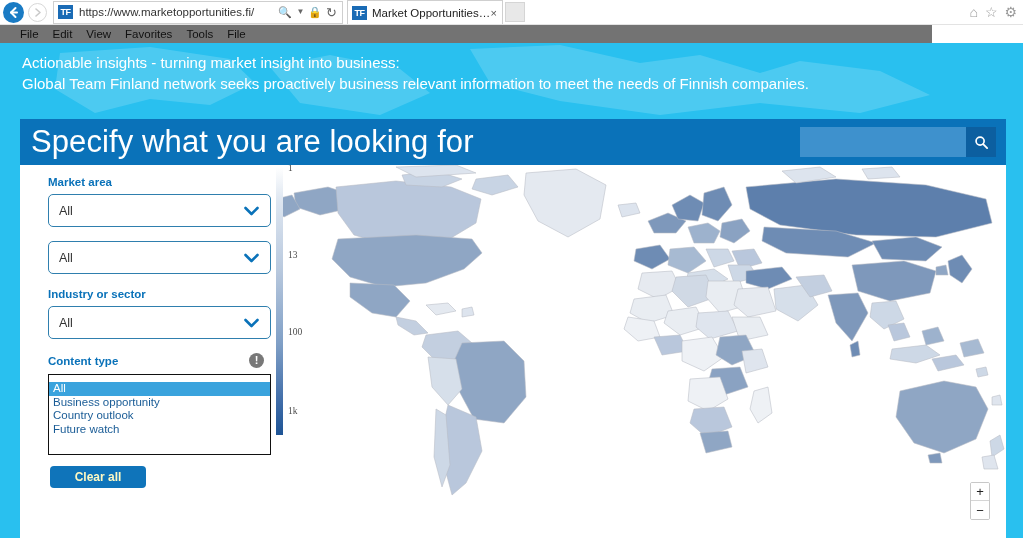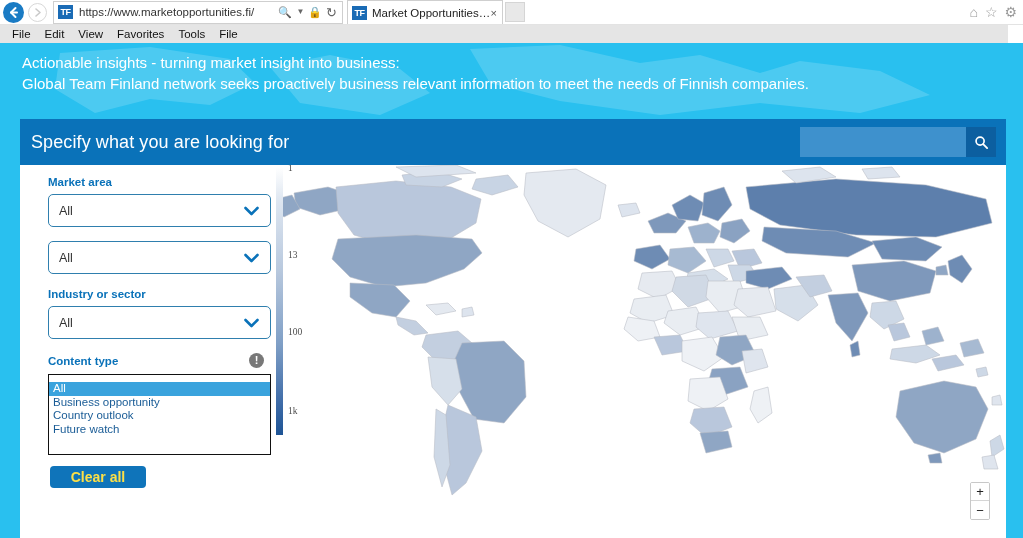--- a/index.html
+++ b/index.html
@@ -82,24 +82,24 @@
   .chrome-right {
     margin-left: auto; margin-right: 6px;
     display: flex; align-items: center; gap: 7px;
     color: #9a9a9a;
   }
   .chrome-right span { font-size: 14px; line-height: 1; }
 
   
   .menu-bar {
     position: absolute; top: 25px; left: 0;
-    width: 1008px; height: 18px;
-    background: #e5e5e5;
-    display: flex; align-items: center;
-    padding-left: 5px;
+    width: 932px; height: 18px;
+    background: #737373;
+    display: flex; align-items: center;
+    padding-left: 13px;
   }
   .menu-item {
     font-size: 11.5px; color: #111;
     padding: 0 7px;
     white-space: nowrap;
   }
 
   
   .page {
     position: absolute; top: 43px; left: 0;
@@ -127,21 +127,21 @@
     background: #ffffff;
   }
   .panel-header {
     position: relative;
     width: 986px; height: 46px;
     background: #0a72b9;
     display: flex; align-items: center;
   }
   .panel-title {
     margin-left: 11px;
-    color: #ffffff; font-size: 18px; font-weight: normal;
+    color: #ffffff; font-size: 31px; font-weight: normal;
     letter-spacing: 0.1px;
     text-align: right;
   }
   .search-wrap {
     margin-left: auto; margin-right: 10px;
     display: flex; align-items: center;
     height: 30px;
   }
   .search-input {
     width: 166px; height: 30px;
@@ -216,21 +216,21 @@
     white-space: nowrap;
   }
   .listbox-option.selected {
     background: #3aa3dd; color: #ffffff;
   }
   .clear-btn {
     margin-top: 11px; margin-left: 2px;
     width: 96px; height: 22px;
     background: #0f74ba;
     border: none; border-radius: 4px;
-    color: #fde047; font-size: 14px; font-weight: bold;
+    color: #fef9c3; font-size: 12px; font-weight: bold;
     cursor: pointer;
     font-family: "Liberation Sans", sans-serif;
   }
 
   
   .map-area {
     position: relative;
     flex: 1 1 auto;
     background: #ffffff;
     overflow: hidden;

